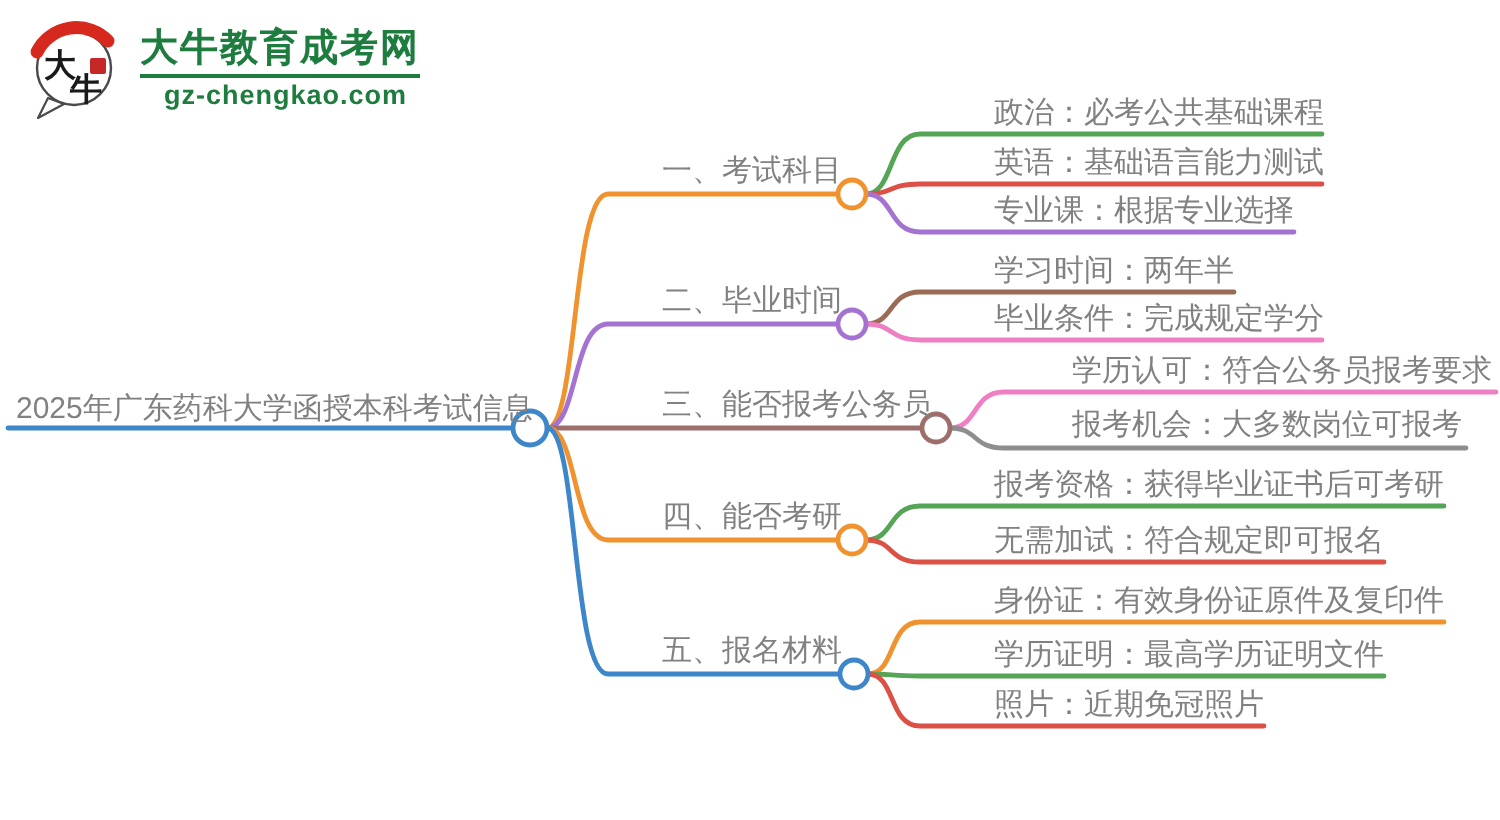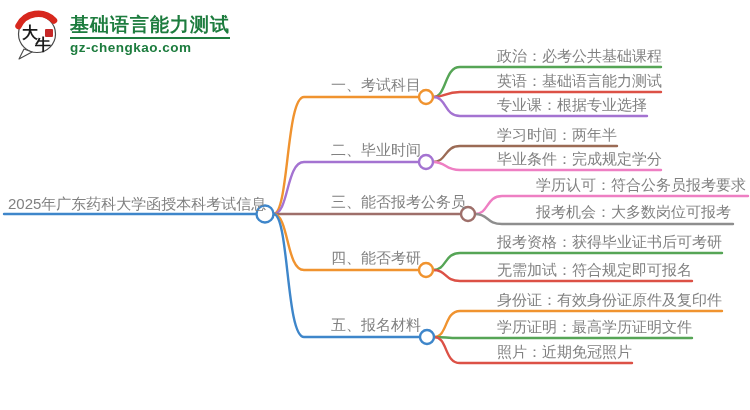--- a/index.html
+++ b/index.html
@@ -4,39 +4,39 @@
 <style>
   html,body{margin:0;padding:0;background:#fff;}
   body{width:750px;height:410px;overflow:hidden;font-family:"Liberation Sans","DejaVu Sans",sans-serif;}
   .page{position:relative;width:750px;height:410px;background:#fff;}
   #mindmap{position:absolute;left:0;top:0;}
   .logo{position:absolute;left:13px;top:8px;display:flex;align-items:center;gap:7px;z-index:2;cursor:pointer;}
   .logo-icon{width:50px;height:52px;flex:0 0 auto;}
   .logo-text{display:flex;flex-direction:column;}
   .logo-title{font-size:19px;font-weight:bold;letter-spacing:1px;line-height:22px;white-space:nowrap;}
   .logo-rule{height:2px;margin:1px 0 2px 0;}
-  .logo-url{font-size:13.5px;font-weight:bold;letter-spacing:0.5px;line-height:14px;white-space:nowrap;}
+  .logo-url{font-size:13.5px;font-weight:bold;letter-spacing:0.5px;line-height:14px;white-space:nowrap;margin-left:12px;}
   svg text{user-select:none;}
 </style>
 </head>
 <body>
 
 <div class="page">
 
   <header class="logo">
     <svg class="logo-icon" viewBox="0 0 50 52">
       <circle cx="24" cy="26" r="18.5" fill="#ffffff" stroke="#4a4a4a" stroke-width="1.2"></circle>
       <path d="M11 41 L6 51 L19 44 Z" fill="#ffffff" stroke="#4a4a4a" stroke-width="1.1" stroke-linejoin="round"></path>
       <path d="M5.5 18 A 22 22 0 0 1 41 12.5" stroke="#d7281e" stroke-width="6.5" fill="none" stroke-linecap="round"></path>
       <text x="9" y="30" font-size="16" font-weight="bold" fill="#1a1a1a">大</text>
       <text x="22" y="42" font-size="16" font-weight="bold" fill="#1a1a1a">牛</text>
       <rect x="32" y="21" width="8" height="8" rx="1" fill="#c62828"></rect>
     </svg>
     <div class="logo-text">
-      <div class="logo-title" style="color: rgb(29, 124, 62);">基础语言能力测试</div>
+      <div class="logo-title" style="color: rgb(29, 124, 62);">大牛教育成考网</div>
       <div class="logo-rule" style="background: rgb(29, 124, 62);"></div>
       <div class="logo-url" style="color: rgb(29, 124, 62);">gz-chengkao.com</div>
     </div>
   </header>
 
   <svg id="mindmap" width="750" height="410" viewBox="0 0 750 410">
       <path d="M 4 214 L 256 214" stroke="#3e86ca" stroke-width="2.4" fill="none" stroke-linecap="round"></path>
       <path d="M 273.5 214 C 289 214 286 97 304 97 L 419 97" stroke="#f0932f" stroke-width="2.4" fill="none" stroke-linecap="round"></path>
       <path d="M 433 97 C 447 97 444 67 460 67 L 661 67" stroke="#56a556" stroke-width="2.4" fill="none" stroke-linecap="round"></path>
       <text x="497" y="61" font-size="15" fill="#818181" font-family="&quot;Liberation Sans&quot;,&quot;DejaVu Sans&quot;,sans-serif">政治：必考公共基础课程</text>

